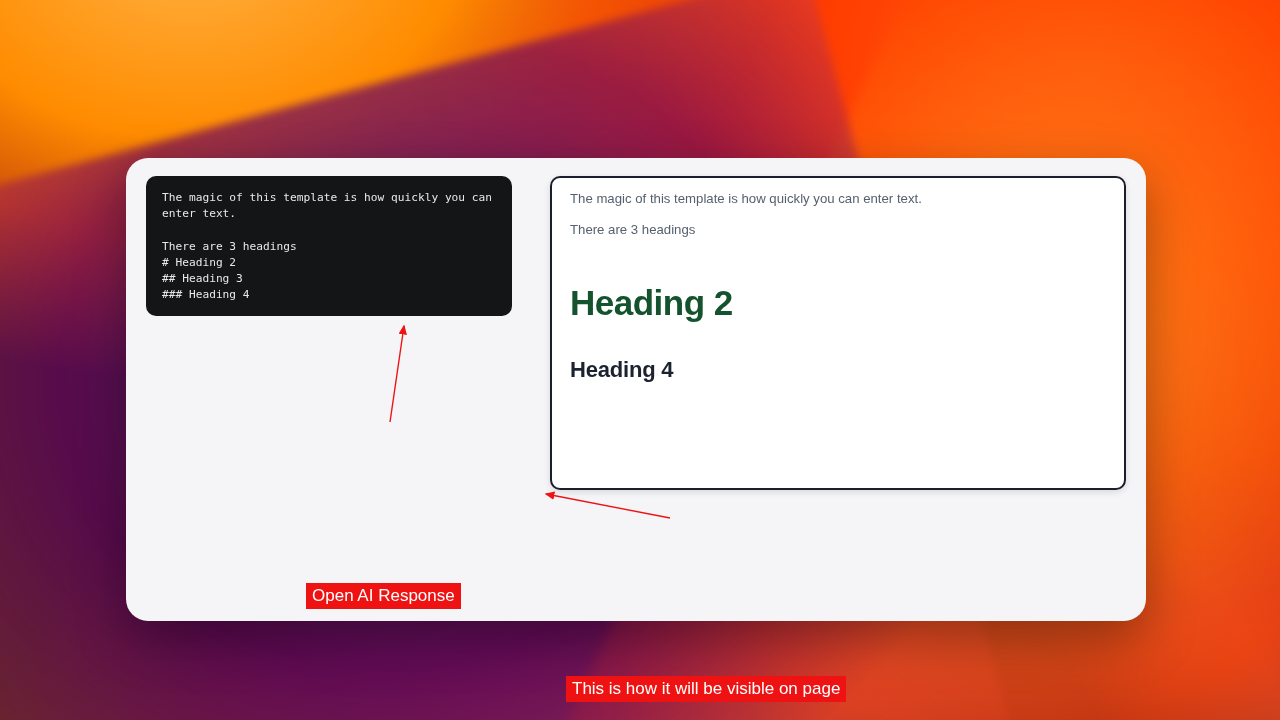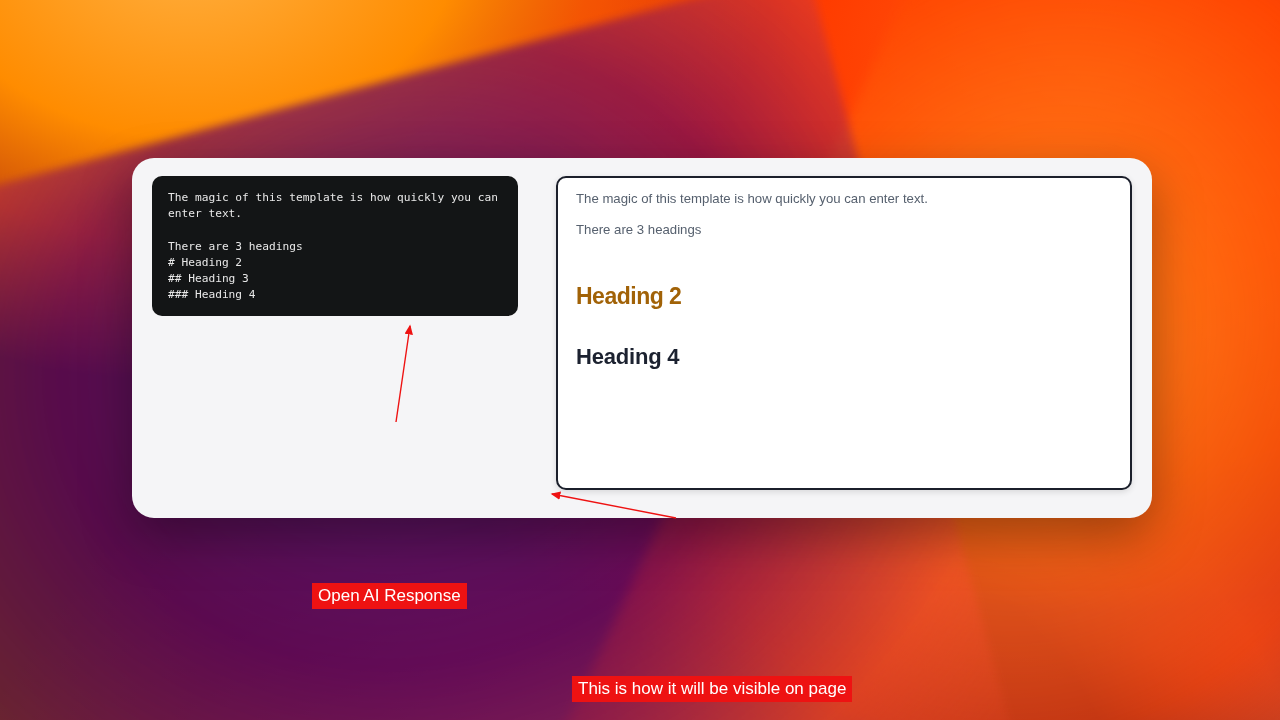--- a/index.html
+++ b/index.html
@@ -35,24 +35,24 @@
       position:absolute;
       left:-20%; bottom:-40%;
       width:1200px; height:900px;
       background: radial-gradient(ellipse at 60% 30%, rgba(90,27,110,0.95), rgba(120,10,90,0.7) 35%, rgba(255,80,50,0.4) 60%, transparent 80%);
       transform: rotate(-15deg);
       filter: blur(4px);
     }
 
     .card {
       position: absolute;
-      left: 132px;
+      left: 126px;
       top: 158px;
       width: 1020px;
-      height: 360px;
+      height: 463px;
       background: #f5f5f7;
       border-radius: 22px;
       box-shadow: 0 18px 50px rgba(0,0,0,0.35);
       z-index: 2;
       padding: 18px 20px 20px 20px;
     }
 
     .content-row {
       display: flex;
       gap: 38px;
@@ -86,23 +86,23 @@
       font-size: 13.2px;
       color: #56606e;
       line-height: 1.4;
     }
     .preview-pane .sub {
       font-size: 13.2px;
       color: #56606e;
       margin-top: 14px;
     }
     .preview-pane h2 {
-      font-size: 23px;
+      font-size: 35px;
       font-weight: 800;
-      color: #a16207;
+      color: #14532d;
       margin-top: 46px;
       letter-spacing: -0.5px;
     }
     .preview-pane h3 {
       font-size: 26px;
       font-weight: 800;
       color: #1c2230;
       margin-top: 52px;
       letter-spacing: -0.3px;
     }

